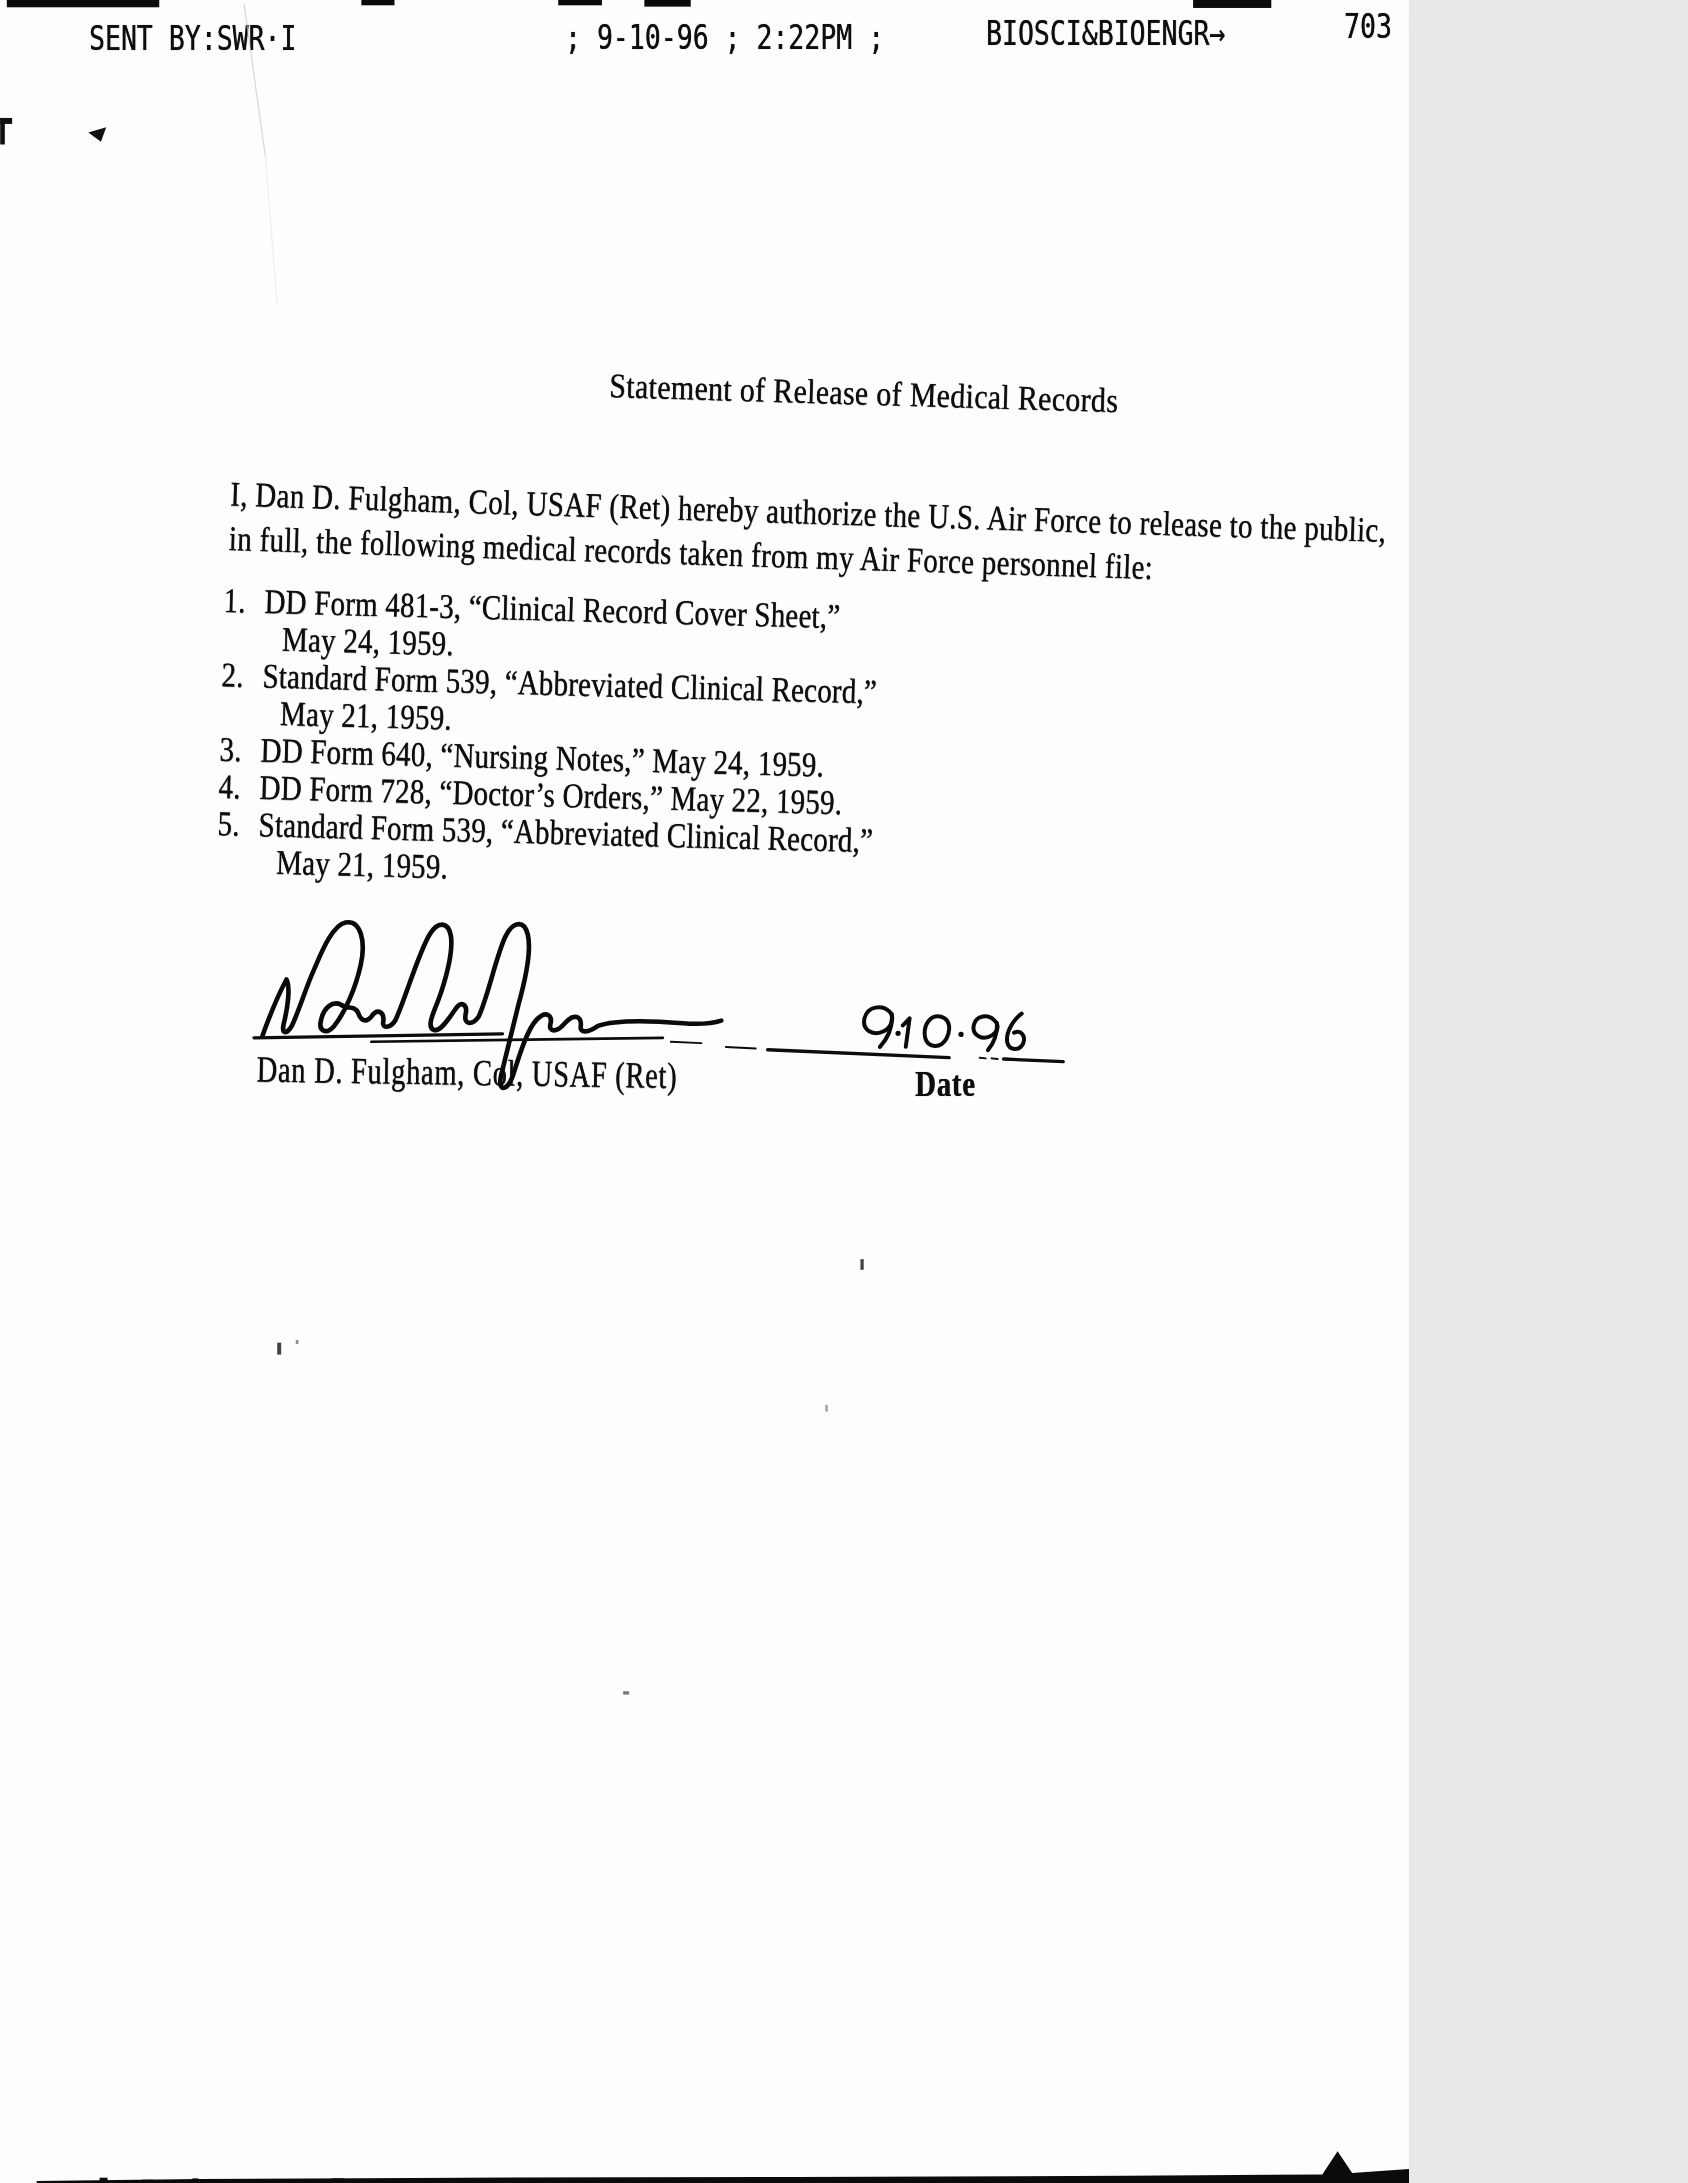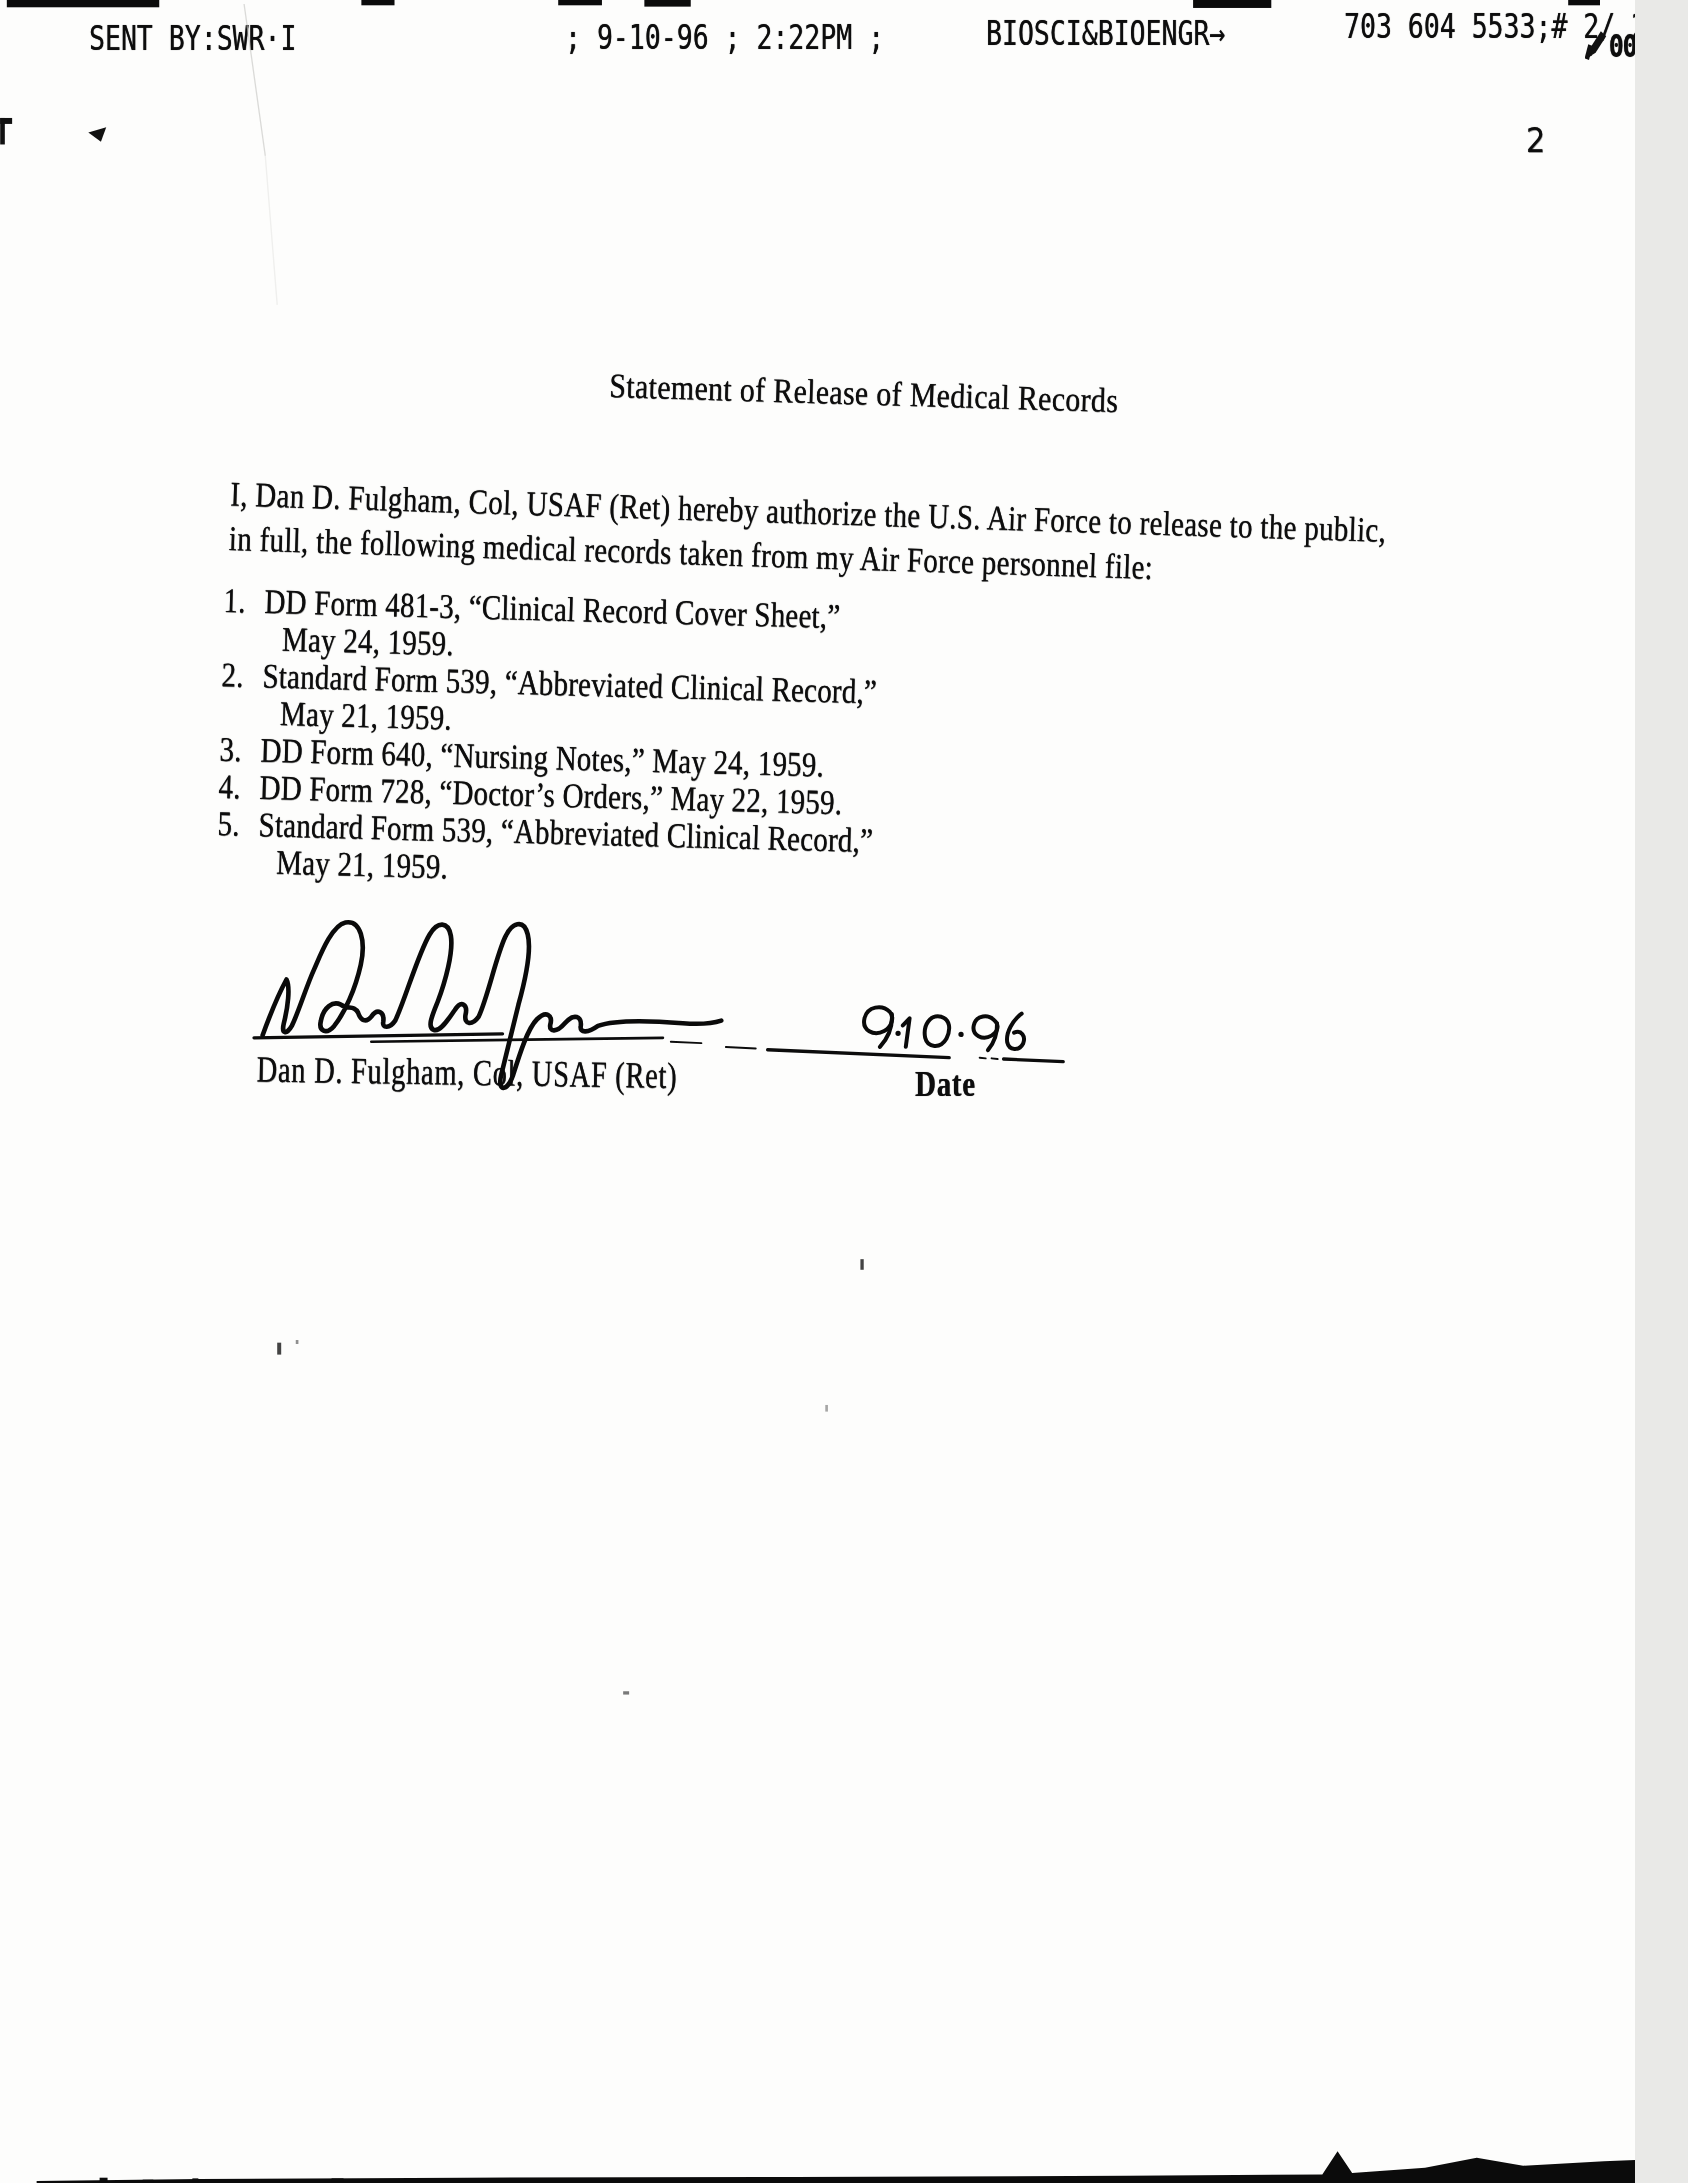--- a/index.html
+++ b/index.html
@@ -1,23 +1,22 @@
 <!DOCTYPE html>
 <html style="font-size:10.6px"><head>
 <meta charset="utf-8">
 <style>
   html,body{margin:0;padding:0;background:#e9e9e7;}
   .page{
     position:relative;
-    width:1622px;height:2183px;
+    width:1409px;height:2183px;
     background:#fdfdfc;
     overflow:hidden;
     font-family:"Liberation Serif", serif;
     color:#0d0d0d;
-    padding-left:13px;
   }
   
   .toner{ text-shadow:0 0 0.7px rgba(10,10,10,.75), 0.4px 0.5px 0 rgba(10,10,10,.35); }
 
   
   .fax-item{
     position:absolute;
     font-family:"DejaVu Sans Mono", monospace;
     font-size:26.5px;
     letter-spacing:0px;

